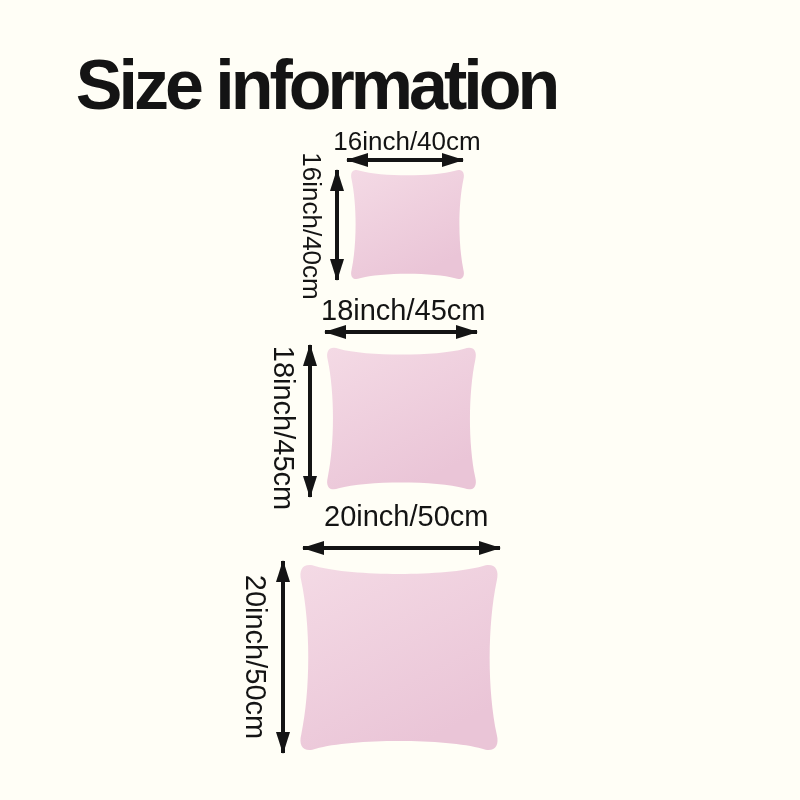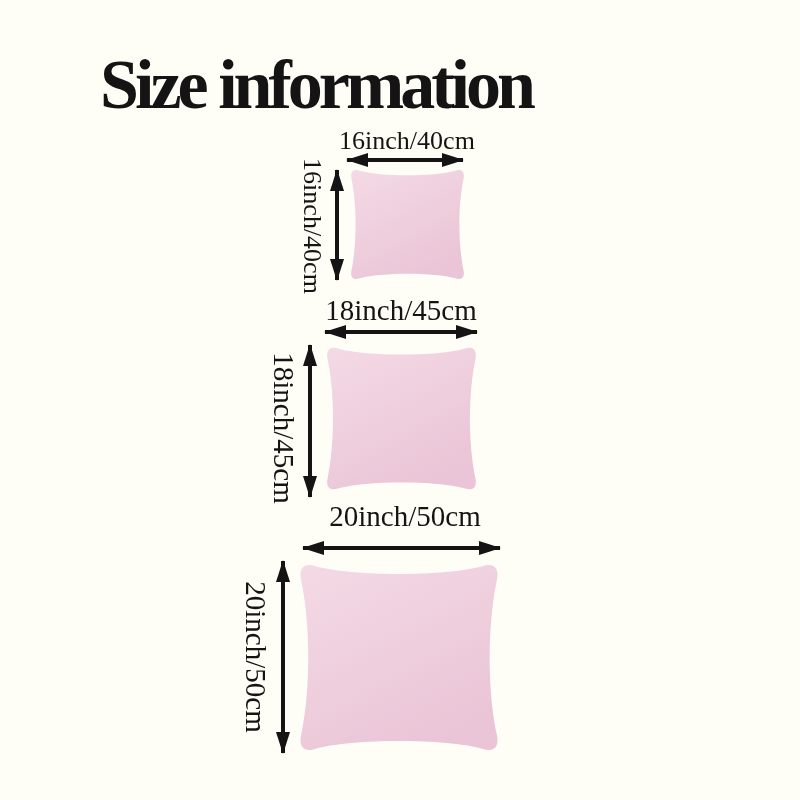--- a/index.html
+++ b/index.html
@@ -15,21 +15,20 @@
     background:var(--bg);
     font-family:"Liberation Sans", sans-serif;
     color:var(--ink);
   }
   .canvas{
     position:relative;
     width:632px;
     height:800px;
     background:var(--bg);
     overflow:hidden;
-    font-family:Liberation Serif, serif;
   }
   .title{
     position:absolute;
     left:0; right:0; top:50px;
     margin:0;
     text-align:center;
     font-size:70px;
     font-weight:700;
     letter-spacing:-4px;
     line-height:1.0;

